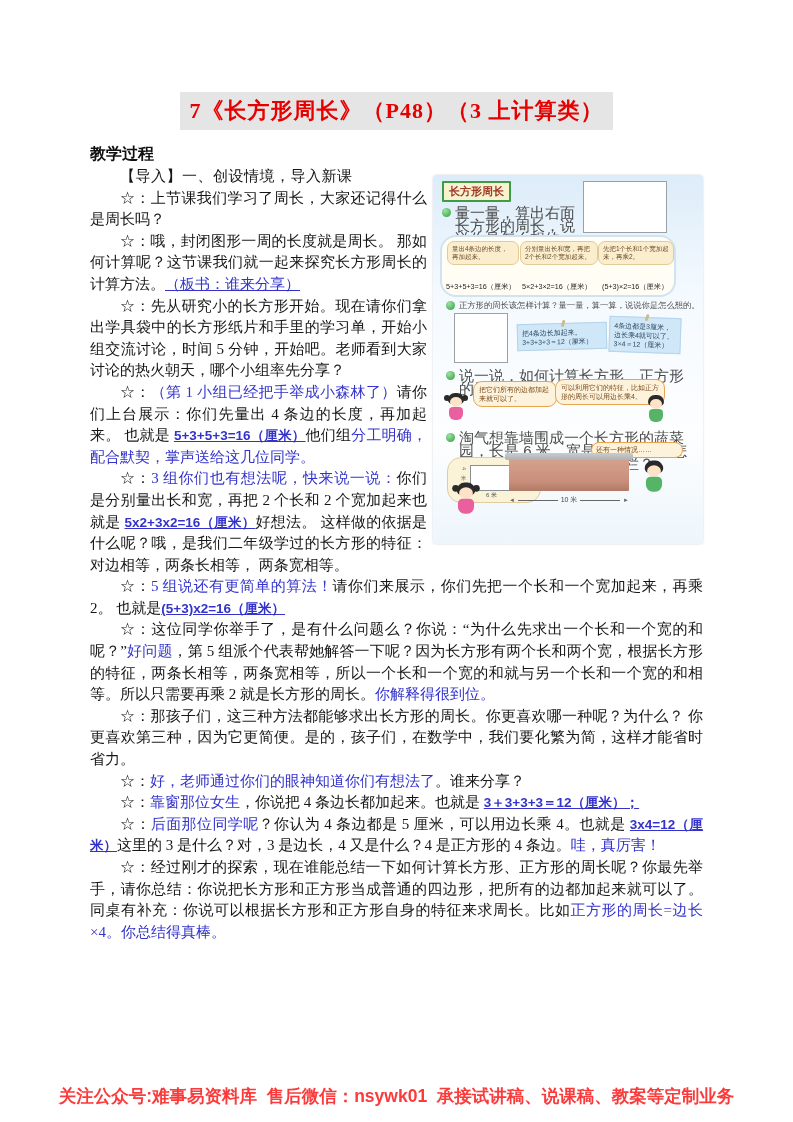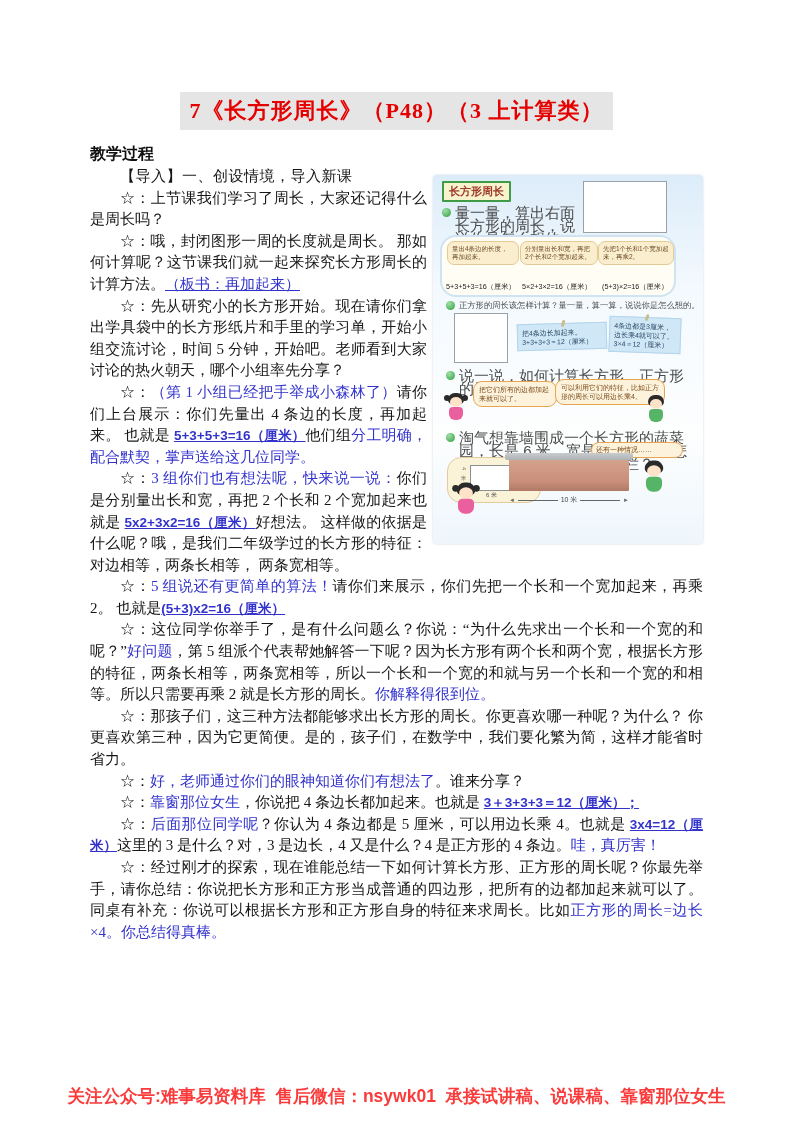--- a/index.html
+++ b/index.html
@@ -241,28 +241,28 @@
           <span class="hair"></span>
           <span class="face"></span>
           <span class="bodyp"></span>
         </div>
     </figure>
 
     <p class="para intro">【导入】一、创设情境，导入新课</p>
 
     <div>
         <p class="para"><span>☆：上节课我们学习了周长，大家还记得什么是周长吗？</span></p>
-        <p class="para"><span>☆：哦，封闭图形一周的长度就是周长。 那如何计算呢？这节课我们就一起来探究长方形周长的计算方法。</span><span class="run-bul">（板书：再加起来）</span></p>
+        <p class="para"><span>☆：哦，封闭图形一周的长度就是周长。 那如何计算呢？这节课我们就一起来探究长方形周长的计算方法。</span><span class="run-bul">（板书：谁来分享）</span></p>
         <p class="para"><span>☆：先从研究小的长方形开始。现在请你们拿出学具袋中的长方形纸片和手里的学习单，开始小组交流讨论，时间 5 分钟，开始吧。老师看到大家讨论的热火朝天，哪个小组率先分享？</span></p>
         <p class="para"><span>☆：</span><span class="run-b">（第 1 小组已经把手举成小森林了）</span><span>请你们上台展示：你们先量出 4 条边的长度，再加起来。 也就是 </span><span class="run-bu">5+3+5+3=16（厘米）</span><span>他们组</span><span class="run-b">分工明确，配合默契，掌声送给这几位同学。</span></p>
         <p class="para"><span>☆：</span><span class="run-b">3 组你们也有想法呢，快来说一说：</span><span>你们是分别量出长和宽，再把 2 个长和 2 个宽加起来也就是 </span><span class="run-bu">5x2+3x2=16（厘米）</span><span>好想法。 这样做的依据是什么呢？哦，是我们二年级学过的长方形的特征：对边相等，两条长相等， 两条宽相等。</span></p>
         <p class="para"><span>☆：</span><span class="run-b">5 组说还有更简单的算法！</span><span>请你们来展示，你们先把一个长和一个宽加起来，再乘2。 也就是</span><span class="run-bu">(5+3)x2=16（厘米）</span></p>
         <p class="para"><span>☆：这位同学你举手了，是有什么问题么？你说：“为什么先求出一个长和一个宽的和呢？”</span><span class="run-b">好问题</span><span>，第 5 组派个代表帮她解答一下呢？因为长方形有两个长和两个宽，根据长方形的特征，两条长相等，两条宽相等，所以一个长和一个宽的和就与另一个长和一个宽的和相等。所以只需要再乘 2 就是长方形的周长。</span><span class="run-b">你解释得很到位。</span></p>
         <p class="para"><span>☆：那孩子们，这三种方法都能够求出长方形的周长。你更喜欢哪一种呢？为什么？ 你更喜欢第三种，因为它更简便。是的，孩子们，在数学中，我们要化繁为简，这样才能省时省力。</span></p>
         <p class="para"><span>☆：</span><span class="run-b">好，老师通过你们的眼神知道你们有想法了</span><span>。谁来分享？</span></p>
         <p class="para"><span>☆：</span><span class="run-b">靠窗那位女生</span><span>，你说把 4 条边长都加起来。也就是 </span><span class="run-bu">3＋3+3+3＝12（厘米）；</span></p>
         <p class="para"><span>☆：</span><span class="run-b">后面那位同学呢</span><span>？你认为 4 条边都是 5 厘米，可以用边长乘 4。也就是 </span><span class="run-bu">3x4=12（厘米）</span><span>这里的 3 是什么？对，3 是边长，4 又是什么？4 是正方形的 4 条边。</span><span class="run-b">哇，真厉害！</span></p>
         <p class="para"><span>☆：经过刚才的探索，现在谁能总结一下如何计算长方形、正方形的周长呢？你最先举手，请你总结：你说把长方形和正方形当成普通的四边形，把所有的边都加起来就可以了。同桌有补充：你说可以根据长方形和正方形自身的特征来求周长。比如</span><span class="run-b">正方形的周长=边长×4。你总结得真棒。</span></p>
       </div>
   </div>
 
-  <div class="page-footer">关注公众号:难事易资料库  售后微信：nsywk01  承接试讲稿、说课稿、靠窗那位女生</div>
+  <div class="page-footer">关注公众号:难事易资料库  售后微信：nsywk01  承接试讲稿、说课稿、教案等定制业务</div>
 </div>
 
 </body></html>

